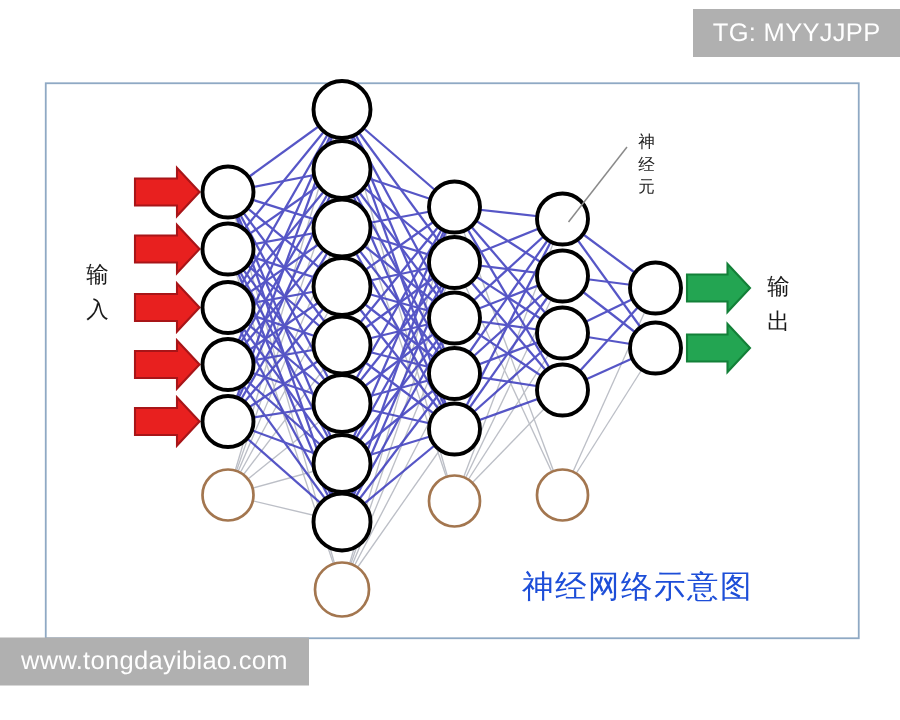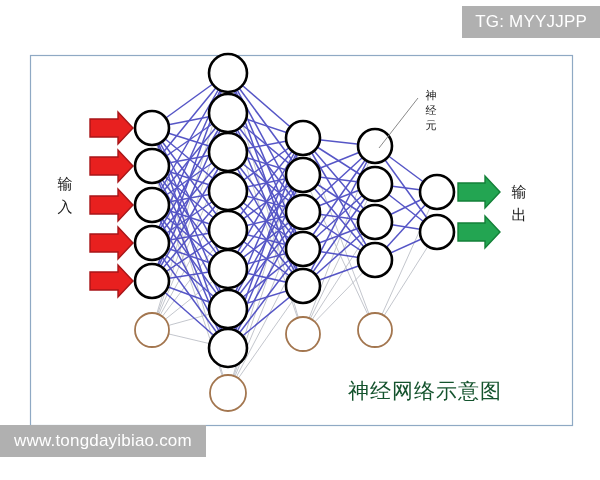--- a/index.html
+++ b/index.html
@@ -67,21 +67,21 @@
     font-size: 11px; color: #222; line-height: 1.35;
     text-align: center;
     font-family: "Liberation Sans", "DejaVu Sans", sans-serif;
   }
   #label-neuron span { display: block; }
   #diagram-title {
     position: absolute;
     left: 348px;
     top: 377px;
     font-size: 21px;
-    color: #14532d;
+    color: #1d4ed8;
     letter-spacing: 1px;
     white-space: nowrap;
     font-family: "Liberation Sans", "DejaVu Sans", sans-serif;
   }
 </style>
 </head>
 <body>
 
 <div id="stage">
 

